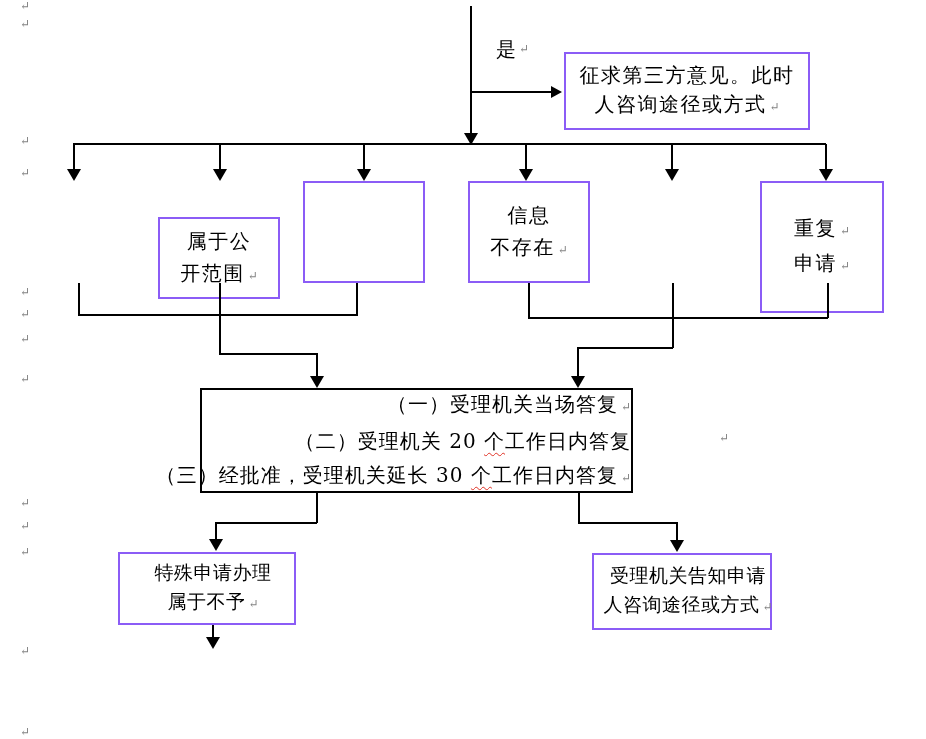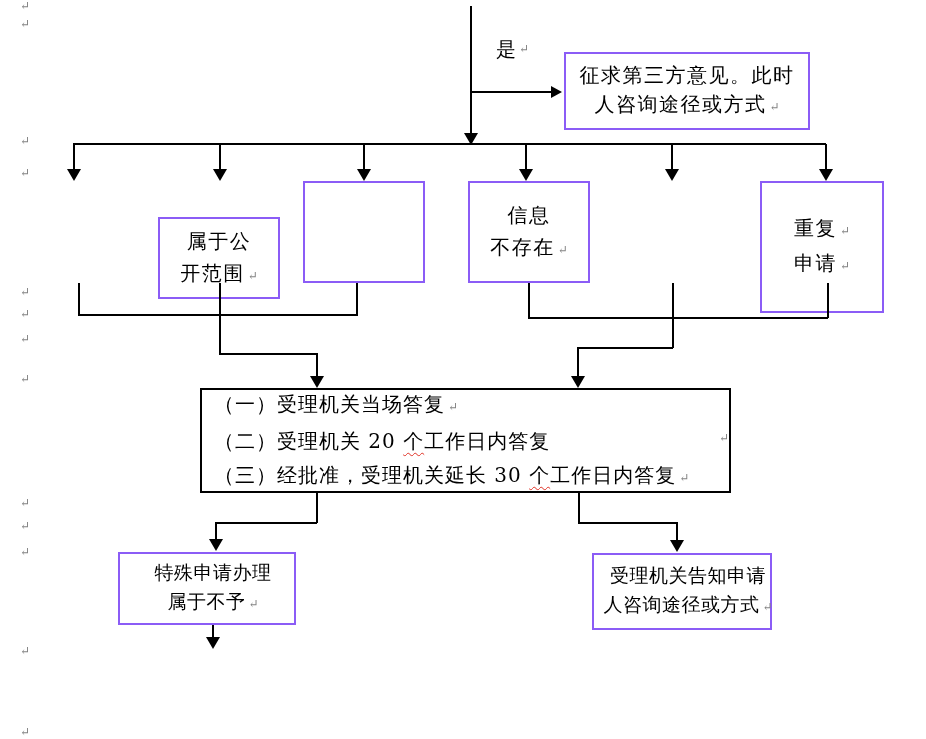--- a/index.html
+++ b/index.html
@@ -108,21 +108,21 @@
   <div class="arrow-down" style="left:310px; top:376px;"></div>
 
   <div class="vline" style="left:528px; top:283px; height:35px;"></div>
   <div class="vline" style="left:827px; top:283px; height:35px;"></div>
   <div class="hline" style="left:528px; top:317px; width:300px;"></div>
   <div class="vline" style="left:672px; top:283px; height:65px;"></div>
   <div class="hline" style="left:577px; top:347px; width:96px;"></div>
   <div class="vline" style="left:577px; top:347px; height:30px;"></div>
   <div class="arrow-down" style="left:571px; top:376px;"></div>
 
-  <div class="reply" style="left:200px; top:388px; width:531px; height:105px;">
+  <div class="reply" style="left:200px; top:388px; width:433px; height:105px;align-items:flex-end;">
     <div class="boxline"><span>（一）受理机关当场答复</span><span class="mark">↵</span></div>
     <div class="boxline"><span>（二）受理机关 20 </span><span class="sq">个</span><span>工作日内答复</span></div>
     <div class="boxline"><span>（三）经批准，受理机关延长 30 </span><span class="sq">个</span><span>工作日内答复</span><span class="mark">↵</span></div>
   </div>
 
   <div class="vline" style="left:316px; top:493px; height:30px;"></div>
   <div class="hline" style="left:215px; top:522px; width:102px;"></div>
   <div class="vline" style="left:215px; top:522px; height:18px;"></div>
   <div class="arrow-down" style="left:209px; top:539px;"></div>
 

